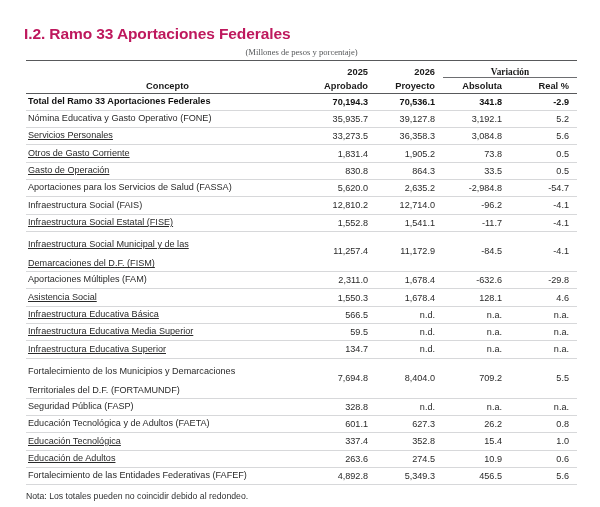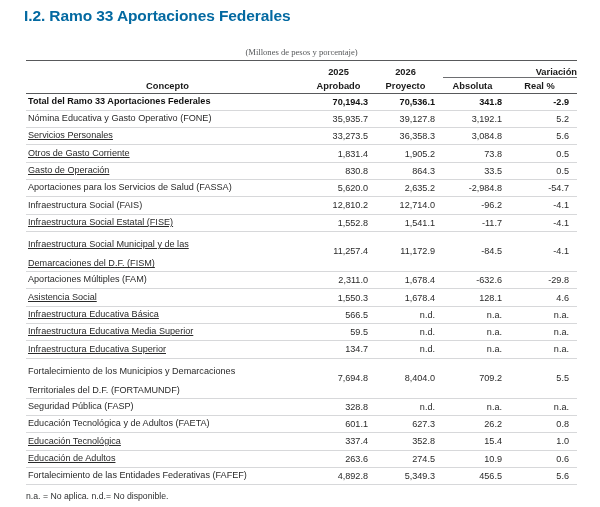--- a/index.html
+++ b/index.html
@@ -18,25 +18,25 @@
     position: relative;
     width: 600px;
     height: 507px;
     box-sizing: border-box;
   }
 
   
   .section-heading {
     position: absolute;
     left: 24px;
-    top: 7px;
+    top: 25px;
     font-size: 15.5px;
     font-weight: bold;
     letter-spacing: -0.1px;
-    color: #0369a1;
+    color: #be185d;
     white-space: nowrap;
   }
 
   
   .table-block {
     position: absolute;
     left: 26px;
     top: 47px;
     width: 551px;
   }
@@ -80,29 +80,30 @@
     font-size: 9.3px;
     color: #1a1a1a;
     padding: 0;
     vertical-align: bottom;
   }
   th.concepto-head {
     text-align: center;
     padding-bottom: 2px;
   }
   th.num-head {
-    text-align: center;
+    text-align: right;
     padding-right: 8px;
   }
   .hdr-line1 th { padding-top: 2.5px; height: 13px; }
   .hdr-line2 th { height: 13px; padding-bottom: 2px; }
   th.variacion-head {
-    text-align: right;
+    text-align: center;
     border-bottom: 0.9px solid #6d6e71;
     padding-bottom: 0px;
+    font-family: Liberation Serif, serif;
   }
   .hdr-botrule td {
     border-top: 1.3px solid #58595b;
     height: 0;
     padding: 0;
     font-size: 0;
     line-height: 0;
   }
 
   
@@ -344,18 +345,17 @@
           </tr>
         </tbody>
       <tfoot>
         <tr class="endrule">
           <td colspan="5"></td>
         </tr>
       </tfoot>
     </table>
 
     <div class="footnotes" id="footnotes">
-        <div class="footnote">n.a. = No aplica. n.d.= No disponible.</div>
         <div class="footnote">Nota:  Los totales pueden no coincidir debido al redondeo.</div>
       </div>
 
   </div>
 </div>
 
 </body></html>

